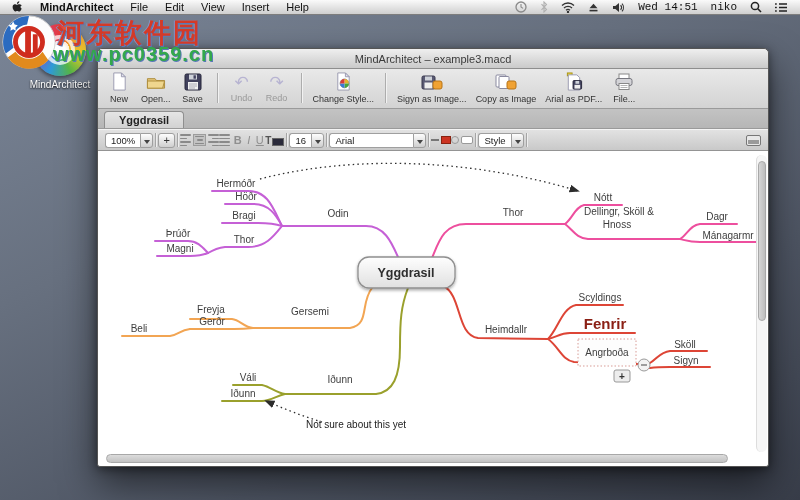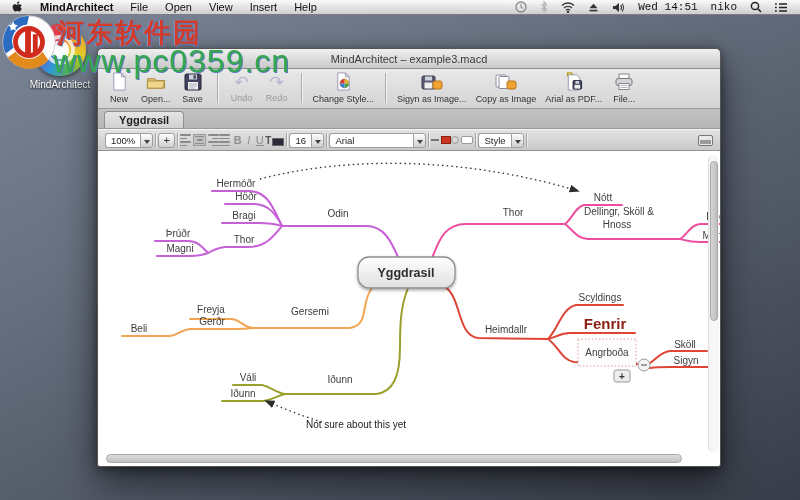--- a/index.html
+++ b/index.html
@@ -16,35 +16,35 @@
   .menubar .appname { font-weight:bold; }
   .menubar .right { margin-left:auto; display:flex; align-items:center; gap:13px; }
   .mb-ic { display:inline-flex; align-items:center; }
   .mb-time,.mb-user { font-size:11px; color:#111;font-family:Liberation Mono, monospace; }
 
   
   .wm { position:absolute; z-index:60; pointer-events:none; }
   .wm-logo { left:0; top:13px; width:58px; height:58px; }
   .wm-name { left:57px; top:15px; font-size:27px; font-weight:bold; color:#d43a28;
     text-shadow:1px 1px 0 #5a79b8, -1px 0 0 #7d98cc; letter-spacing:2px;text-align:right; }
-  .wm-url  { left:53px; top:43px; font-size:32px; font-weight:normal; color:#33a84c;
+  .wm-url  { left:53px; top:43px; font-size:20px; font-weight:bold; color:#33a84c;
     text-shadow:1px 1px 0 #5a79b8; letter-spacing:1px; }
 
   
   .deskicon { position:absolute; left:14px; top:24px; width:92px; z-index:5; text-align:center; }
   .deskicon .ic { width:52px; height:52px; margin:0 auto; border-radius:50%;
     background:conic-gradient(#e43a3a,#f09b2e,#ead32c,#57b847,#2e9ad8,#7a52c8,#d8427f,#e43a3a);
     position:relative; box-shadow:0 2px 4px rgba(0,0,0,.5); }
   .deskicon .ic::after { content:""; position:absolute; left:15px; top:15px; width:22px; height:22px;
     border-radius:50%; background:radial-gradient(#fff 35%, #ffffffcc 60%, transparent 62%);
     box-shadow:0 0 0 4px rgba(255,255,255,.75); }
   .deskicon .lbl { margin-top:3px; font-size:10px; color:#fff; text-shadow:0 1px 2px #000; }
 
   
-  .appwin { position:absolute; left:97px; top:48px; width:624px; height:419px;
+  .appwin { position:absolute; left:97px; top:48px; width:672px; height:419px;
     border-radius:5px 5px 3px 3px; background:#e8e8e8; z-index:20;
     box-shadow:0 16px 36px rgba(0,0,0,.55), 0 2px 10px rgba(0,0,0,.45);
     display:flex; flex-direction:column; border:1px solid #555; }
   .titlebar { height:20px; background:linear-gradient(#efefef,#cacaca);
     border-bottom:1px solid #8e8e8e; border-radius:5px 5px 0 0;
     display:flex; align-items:center; justify-content:center;
     font-size:11px; color:#3a3a3a; }
   
   .toolbar { height:40px; background:linear-gradient(#e9e9e9,#d3d3d3);
     border-bottom:1px solid #9a9a9a; display:flex; align-items:center;
@@ -116,21 +116,21 @@
 
 <div class="menubar">
   <div class="left">
     <span class="mb-ic">
       <svg width="11" height="13" viewBox="0 0 11 13">
           <path d="M8.3 6.9c0-1.6 1.3-2.4 1.4-2.4C8.9 3.3 7.7 3.2 7.3 3.2c-1 -.1-1.9.6-2.4.6-.5 0-1.3-.6-2.1-.6C1.7 3.2.6 4.1.6 6c0 1.1.4 2.3 1 3.1.5.7 1 1.5 1.7 1.5.7 0 1-.5 1.9-.5.9 0 1.1.5 1.9.5.8 0 1.3-.7 1.8-1.4.6-.8.8-1.6.8-1.7 0 0-1.4-.5-1.4-2.6zM6.7 2.1c.4-.5.7-1.2.6-1.9-.6 0-1.3.4-1.7.9-.4.4-.7 1.1-.6 1.8.7.1 1.3-.3 1.7-.8z" fill="#222"></path>
         </svg>
     </span>
     <span class="appname">MindArchitect</span>
     <span>File</span>
-    <span>Open</span>
+    <span>Edit</span>
     <span>View</span>
     <span>Insert</span>
     <span>Help</span>
   </div>
   <div class="right">
     <span class="mb-ic">
       <svg width="12" height="12" viewBox="0 0 12 12">
           <circle cx="6" cy="6" r="5" fill="none" stroke="#8a8a8a" stroke-width="1.3"></circle>
           <path d="M6 3v3l2 1.4" stroke="#8a8a8a" stroke-width="1.1" fill="none"></path>
         </svg>

